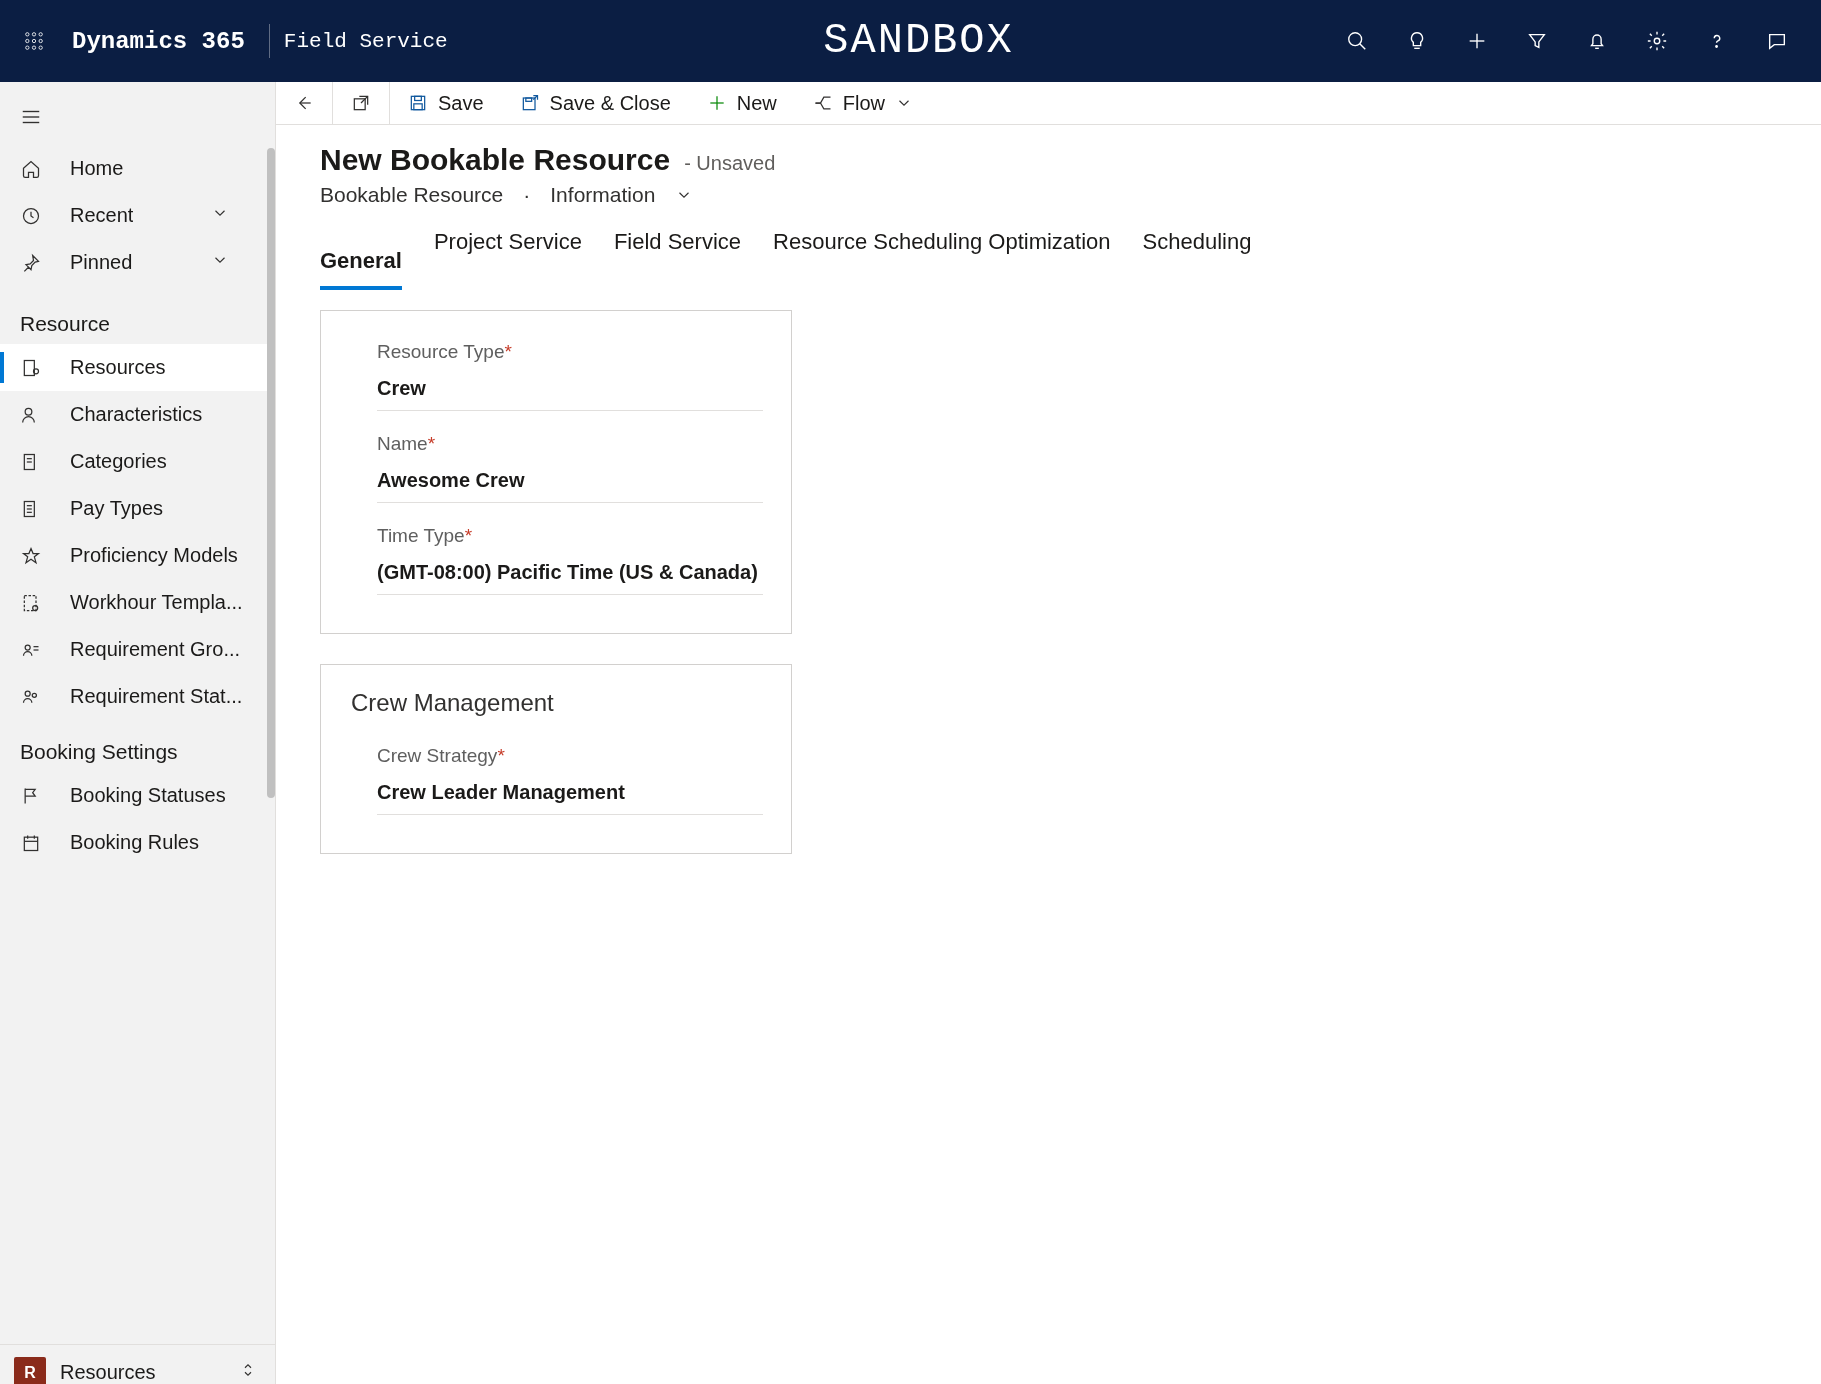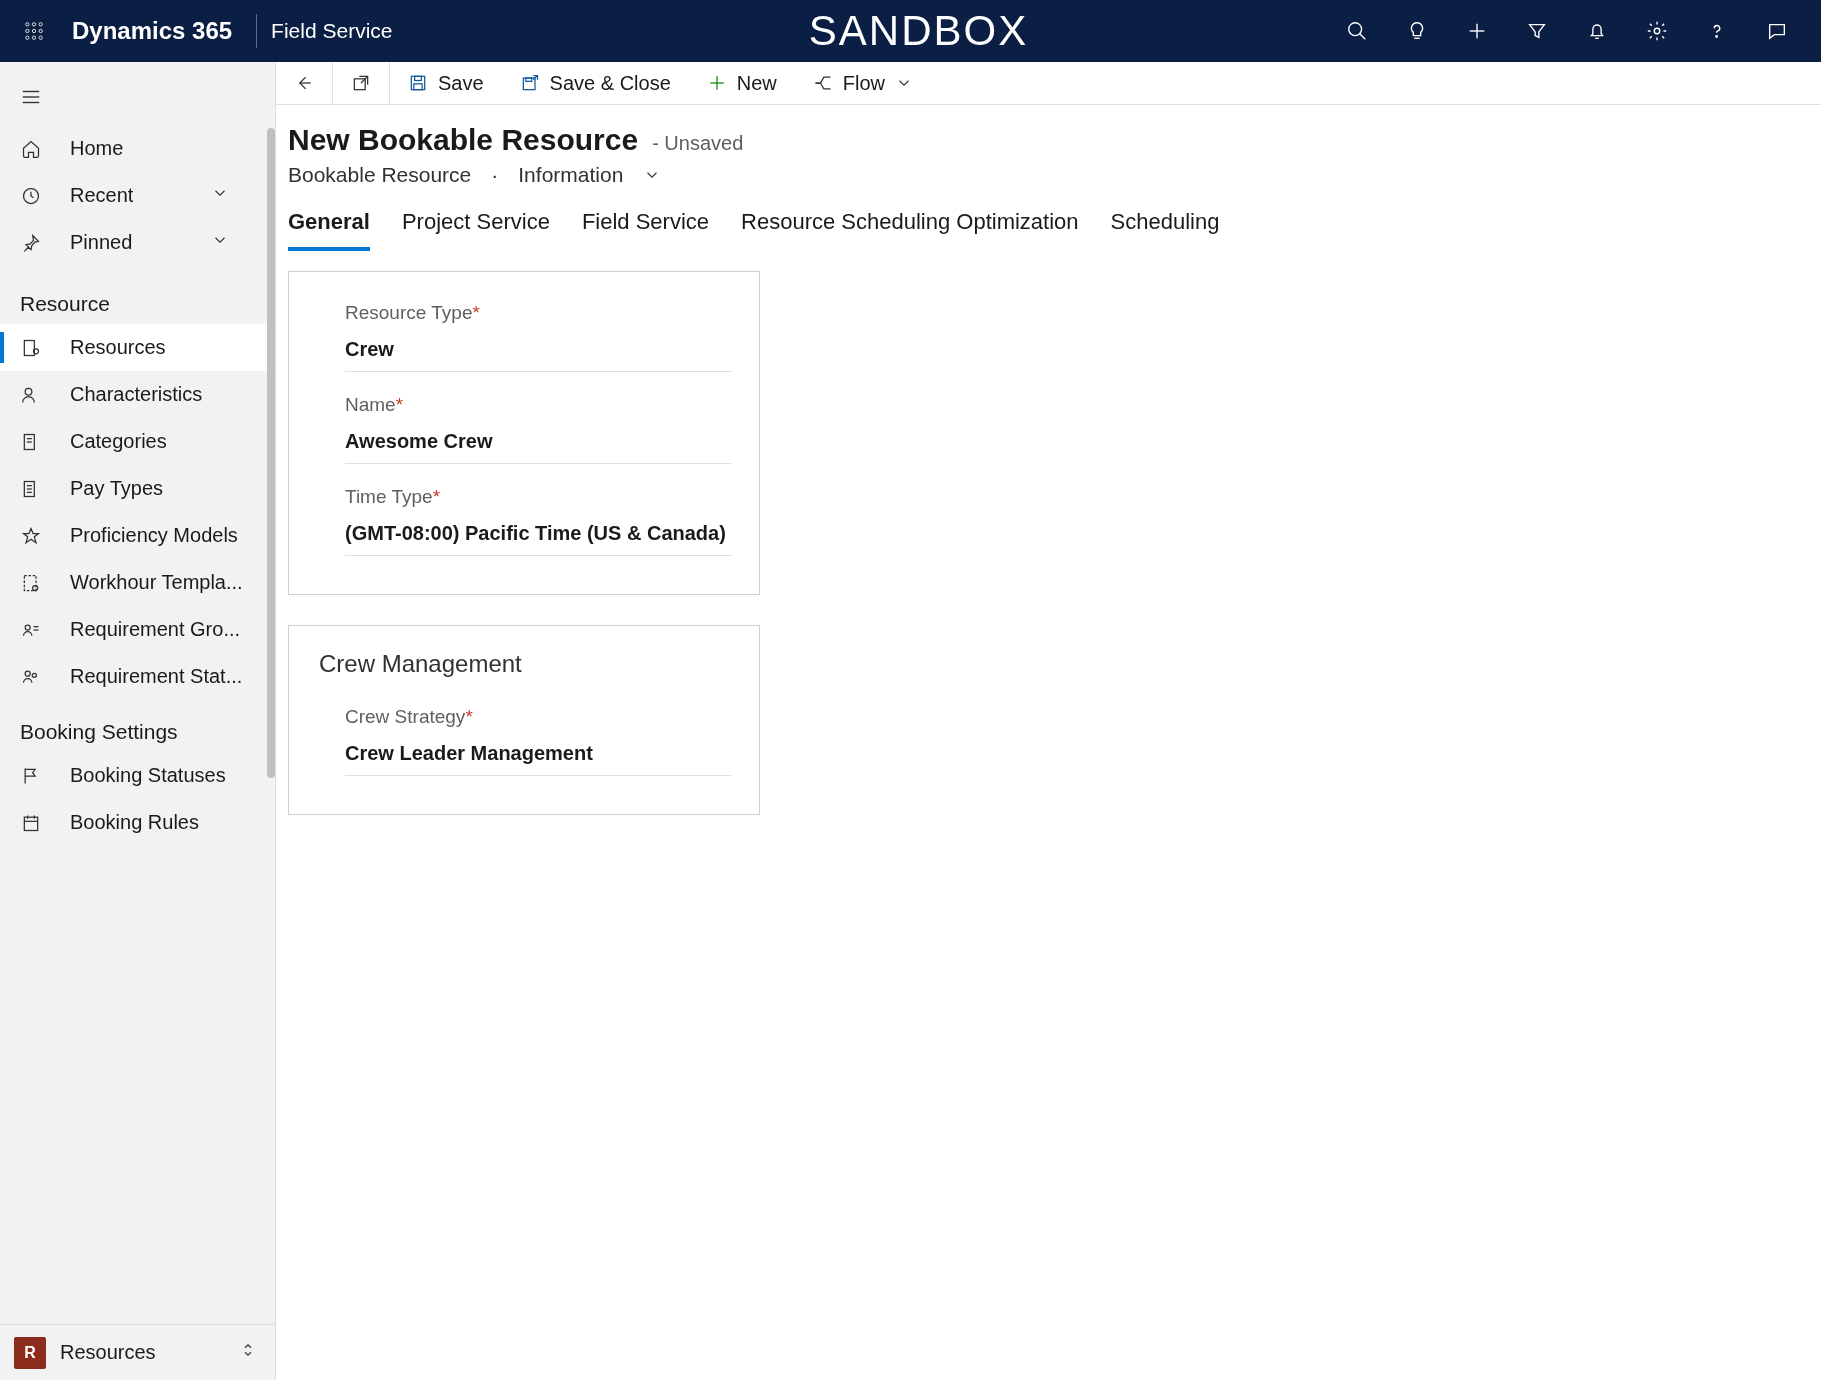--- a/index.html
+++ b/index.html
@@ -18,24 +18,25 @@
   body{
     font-family:"Segoe UI",Arial,sans-serif;
     font-size:18px;
     color:var(--text);
     background:#fff;
   }
   
   .topnav{
     background:var(--navy);
     color:#fff;
-    height:62px;
+    height:82px;
     display:flex;
     align-items:center;
     padding:0 14px 0 14px;
+    font-family:Liberation Mono, monospace;
   }
   .topnav .waffle{width:40px;display:flex;align-items:center;justify-content:center;}
   .topnav .brand{font-weight:600;font-size:24px;margin:0 22px 0 18px;white-space:nowrap;}
   .topnav .vsep{width:1px;height:34px;background:rgba(255,255,255,0.35);margin:0 14px 0 2px;}
   .topnav .module{font-size:21px;white-space:nowrap;}
   .topnav .spacer{flex:1;}
   .topnav .center{position:absolute;left:16px;right:0;text-align:center;pointer-events:none;}
   .topnav .sandbox{font-size:42px;font-weight:300;letter-spacing:2px;}
   .topnav .iconbtn{width:60px;height:66px;display:flex;align-items:center;justify-content:center;position:relative;z-index:1;}
   .topnav svg{stroke:#fff;fill:none;}
@@ -96,33 +97,33 @@
   .cmdbar{
     height:43px;border-bottom:1px solid var(--light-border);
     display:flex;align-items:center;
   }
   .cmdbtn{
     height:100%;padding:0 18px;display:flex;align-items:center;gap:10px;font-size:20px;border-right:none;
   }
   .cmdbtn.sep{border-right:1px solid var(--light-border);}
   .cmdbtn svg{display:block;}
   .cmdbtn .green{stroke:#0b8a0b;}
-  .content{padding:18px 12px;}
+  .content{padding:18px 44px;}
   .page-title{display:flex;align-items:baseline;gap:14px;}
   .page-title h1{font-size:30px;font-weight:600;margin:0;}
   .page-title .status{color:var(--muted);font-size:20px;}
   .entity-line{display:flex;align-items:center;gap:20px;margin-top:6px;font-size:21px;color:#323130;}
   .entity-line .form-chev{display:inline-flex;}
   .tabs{
     display:flex;gap:32px;margin-top:22px;
     border-bottom:none;
     font-size:22px;
   }
   .tab{padding:0 0 10px 0;color:var(--text);}
-  .tab.active{font-weight:600;position:relative;}
+  .tab.active{font-weight:600;position:relative;margin-top:19px;}
   .tab.active::after{content:"";position:absolute;left:0;right:0;bottom:-6px;height:4px;background:var(--active-blue);}
   .card{
     border:1px solid var(--border);
     margin-top:26px;
     padding:24px 28px 30px 28px;
     width:472px;
   }
   .card h3{font-size:24px;font-weight:400;margin:0 0 22px 2px;color:#323130;}
   .field{padding:6px 0 0 28px;}
   .field-label{color:#5f5f5f;font-size:19px;}

